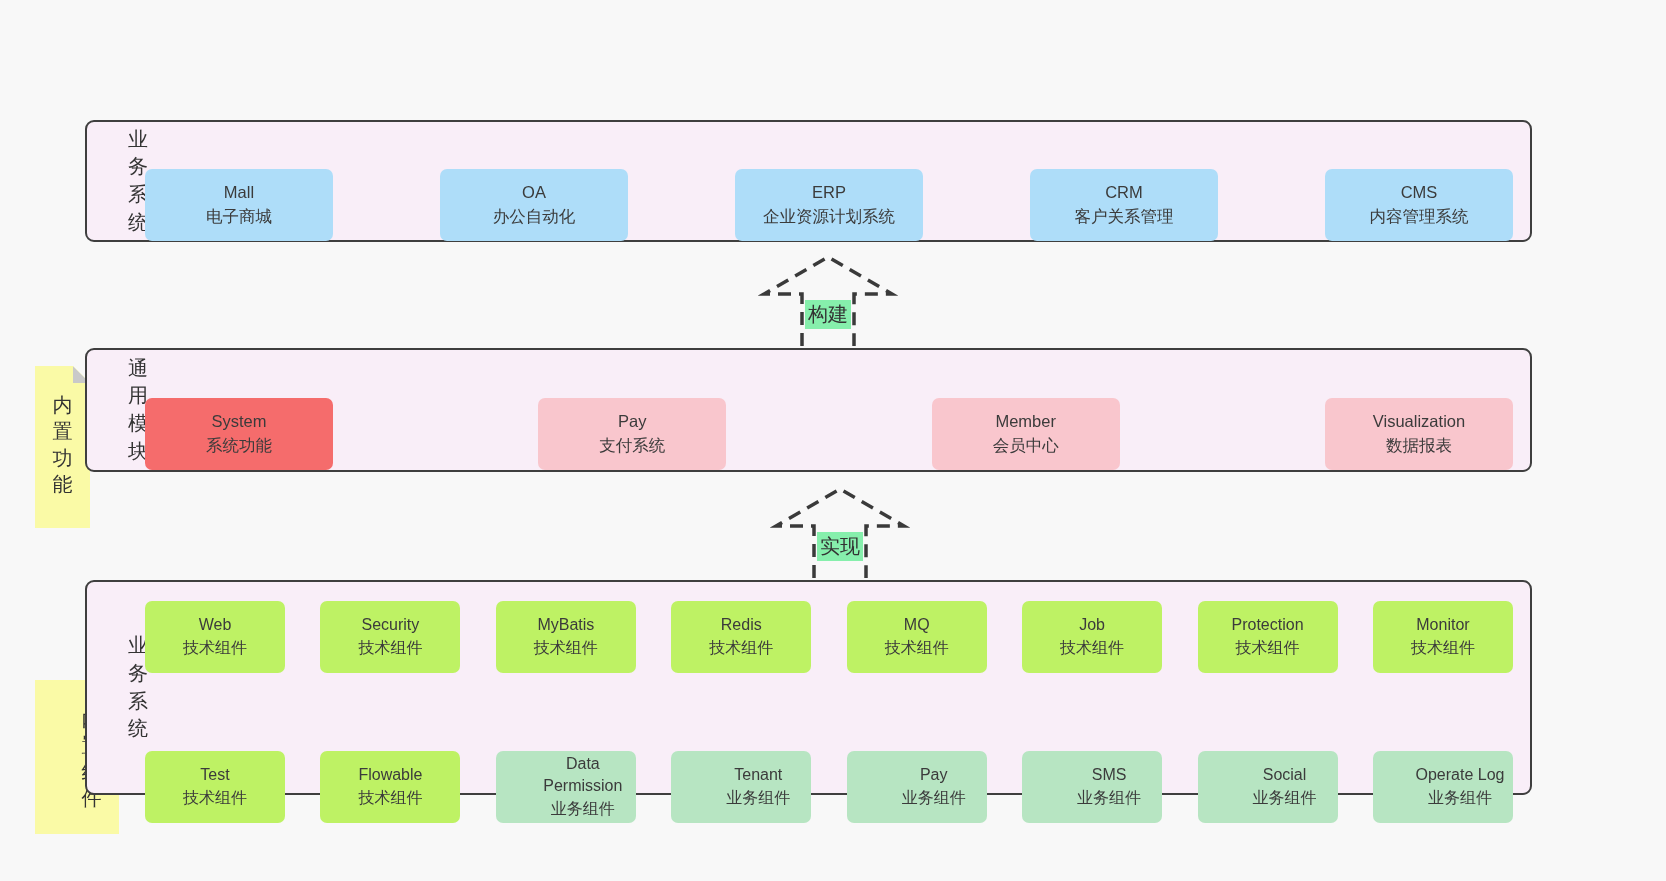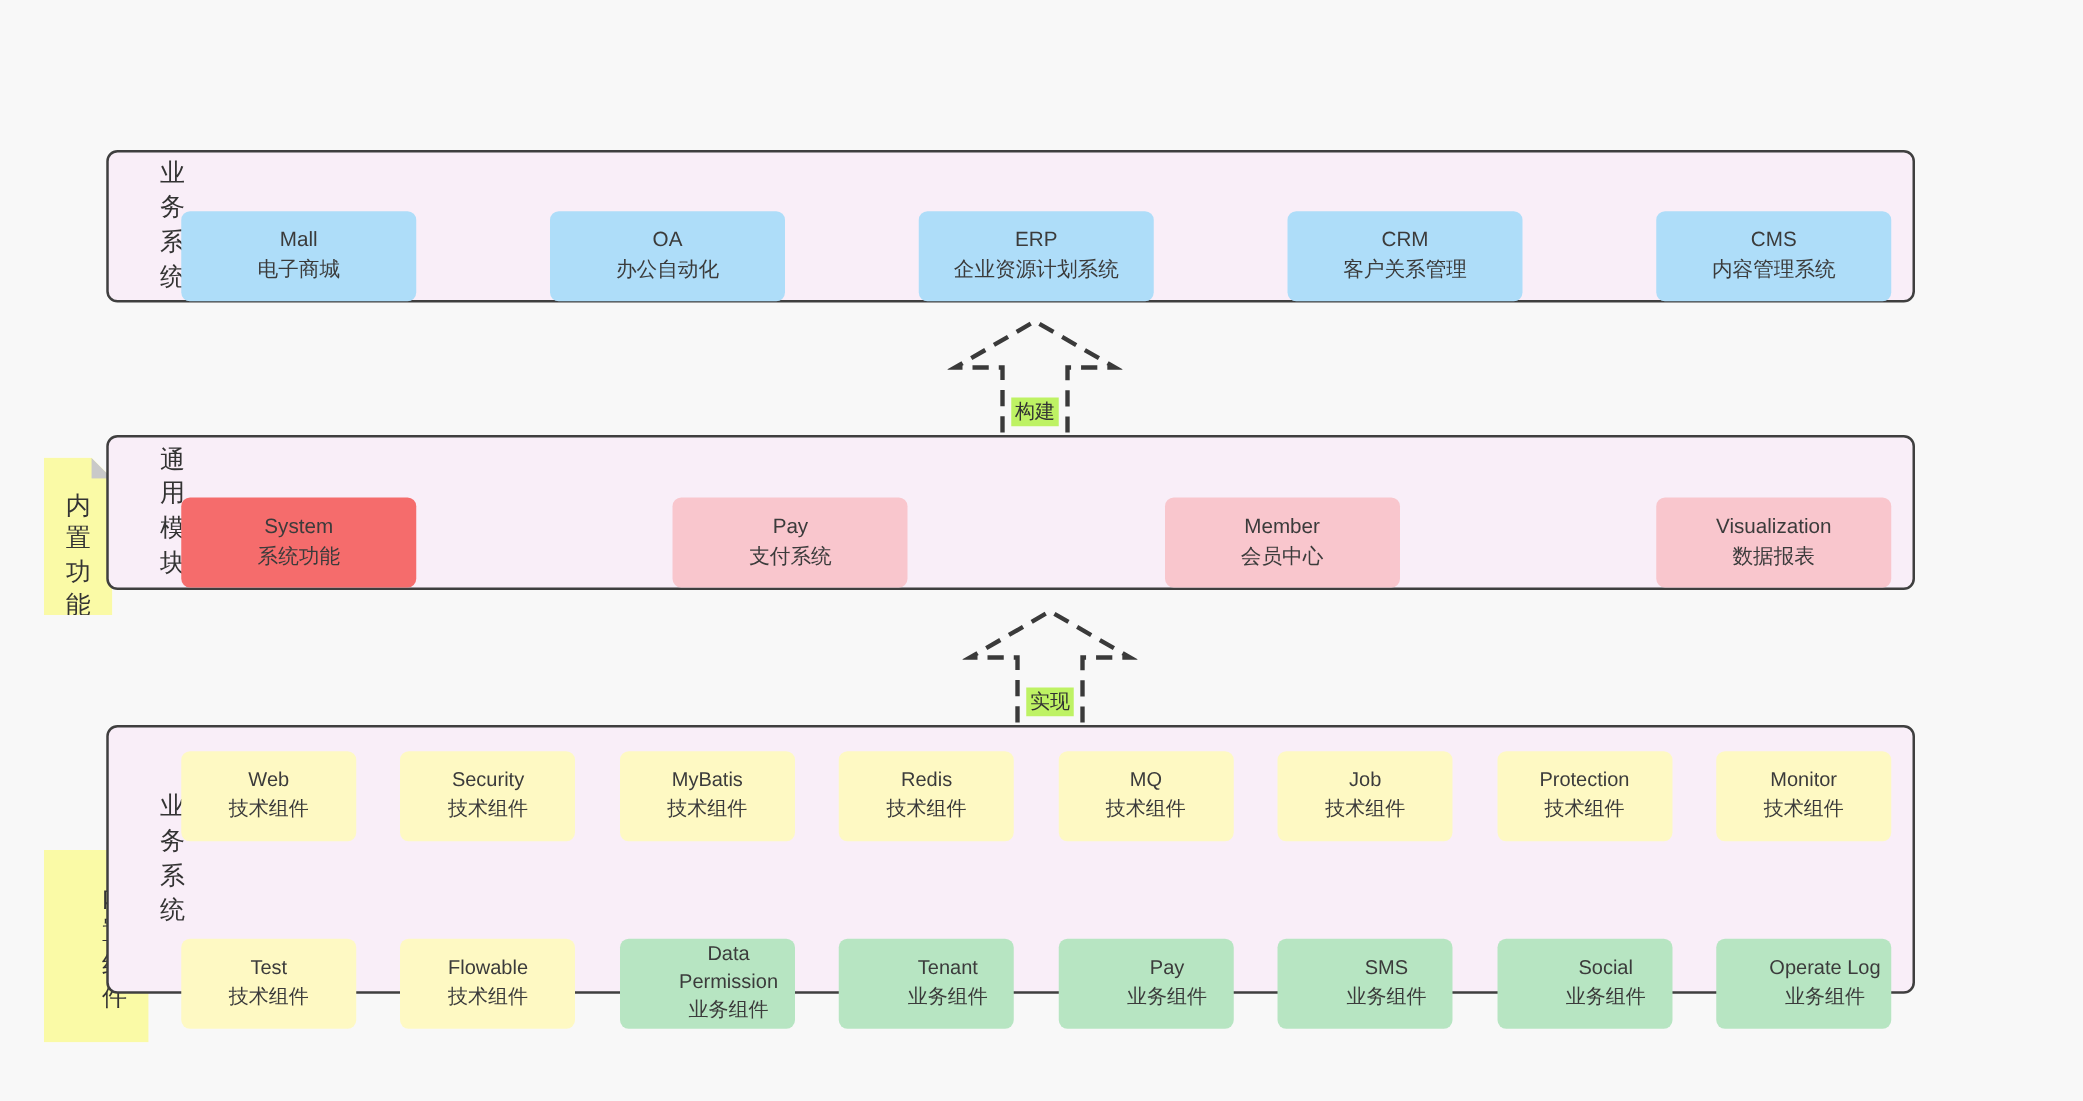--- a/index.html
+++ b/index.html
@@ -56,46 +56,46 @@
     color:#3b3b3b;
     box-sizing:border-box;
     padding:2px 6px;
     margin-top:48px;
   }
   .box-wide{width:188px;}
   .box-sm{width:140px;font-size:16px;line-height:1.38;}
   .blue{background:#aeddf9;}
   .red{background:#f56c6c;}
   .pink{background:#f9c6cd;}
-  .green-dark{background:#fef9c3;}
+  .green-dark{background:#bef264;}
   .green-light{background:#b7e5c2;padding-left:40px;}
 
   
   .arrow{
     position:absolute;width:140px;height:93px;z-index:1;
   }
   .arrow-1{left:758px;top:254px;}
   .arrow-2{left:770px;top:486px;}
   .arrow svg{position:absolute;left:0;top:0;}
   .arrow .arrow-label{
-    position:absolute;left:50%;top:64px;transform:translateX(-50%);
-    background:#bef264;
-    font-size:16px;color:#333;
+    position:absolute;left:50%;top:46px;transform:translateX(-50%);
+    background:#86efac;
+    font-size:20px;color:#333;
     padding:1px 3px;white-space:nowrap;
   }
 
   
   .note{
     position:absolute;left:35px;width:55px;
     background:#fafaa6;
     z-index:1;
     clip-path:polygon(0 0,calc(100% - 17px) 0,100% 17px,100% 100%,0 100%);
     display:flex;justify-content:center;
   }
-  .note-1{top:366px;height:126px;}
+  .note-1{top:366px;height:162px;}
   .note-2{top:680px;height:154px;padding-left:29px;}
   .note .fold{
     position:absolute;right:0;top:0;width:17px;height:17px;
     background:#c9c9c9;
     clip-path:polygon(0 0,100% 100%,0 100%);
   }
   .note span{
     display:block;width:22px;margin-top:26px;
     font-size:20px;line-height:1.32;
     word-break:break-all;text-align:center;

